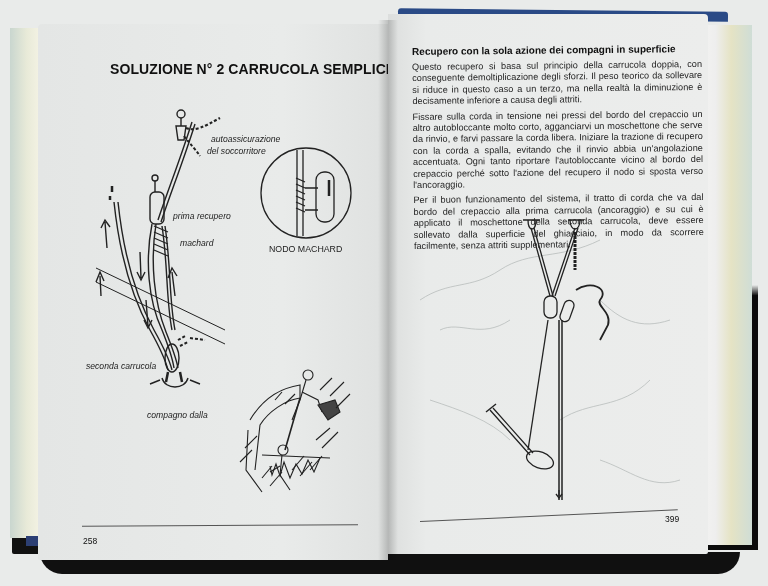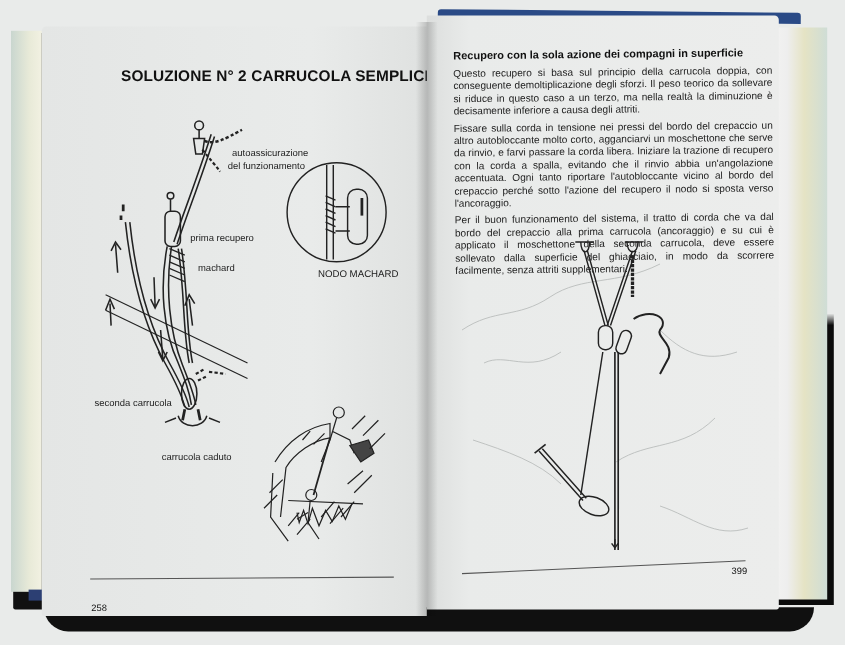--- a/index.html
+++ b/index.html
@@ -13,21 +13,21 @@
   .edge-right{left:700px;top:25px;width:52px;height:520px;background:linear-gradient(90deg,#f4f4f2 0%,#eeeeee 30%,#e5e3c4 60%,#cfddd6 100%);}
   .blue-band{left:398px;top:10px;width:330px;height:10px;background:#2a4a86;border-radius:3px 3px 0 0;transform:rotate(0.6deg);}
   .shadow-bottom{left:40px;top:552px;width:700px;height:22px;background:#101010;border-radius:0 0 30px 30px;}
   .page-left{left:38px;top:24px;width:350px;height:536px;background:linear-gradient(90deg,#e4e6e5 0%,#e9ebea 70%,#dfe1e0 100%);border-radius:4px 0 0 2px;}
   .page-right{left:388px;top:14px;width:320px;height:540px;background:linear-gradient(90deg,#dcdedd 0%,#e9ebea 12%,#ecedec 100%);border-radius:0 4px 2px 0;}
   .gutter{left:378px;top:20px;width:20px;height:540px;background:linear-gradient(90deg,rgba(0,0,0,0.0),rgba(0,0,0,0.18),rgba(0,0,0,0.0));}
   .title-left{left:110px;top:61px;font-size:14px;font-weight:bold;color:#111;letter-spacing:0.1px;}
   .heading-right{left:412px;top:46px;font-size:10px;font-weight:bold;color:#111;transform:rotate(-0.6deg);transform-origin:left top;}
   .body-right{left:412px;top:62px;width:290px;font-size:9.2px;line-height:11.4px;color:#222;transform:rotate(-0.6deg);transform-origin:left top;}
   .body-right p{margin:0 0 4px 0;text-align:justify;}
-  .label{font-size:8.6px;color:#222;}
+  .label{font-size:8.6px;color:#222;font-style:italic;}
   .caption{font-size:8.8px;color:#222;}
   .footer-rule-left{left:82px;top:525px;width:276px;height:1px;background:#555;transform:rotate(-0.35deg);}
   .footer-rule-right{left:420px;top:521px;width:258px;height:1px;background:#555;transform:rotate(-2.6deg);transform-origin:left;}
   .page-num{font-size:8.5px;color:#111;}
   svg{position:absolute;overflow:visible;}
 </style>
 </head>
 <body>
 
 <div class="abs cover-left"></div>
@@ -103,29 +103,29 @@
     <path d="M318 405 L335 400 L340 412 L328 420 Z" fill="#444"></path>
     <circle cx="283" cy="450" r="5"></circle>
     <path d="M282 455 L280 475 L290 490 M280 466 L270 472"></path>
     <path d="M300 398 L285 450" stroke-width="1.6"></path>
     <path d="M275 400 L282 392 M285 404 L295 394 M320 390 L332 378 M330 396 L344 382 M336 408 L350 394 M262 478 L272 466 M270 486 L282 472 M292 470 L304 456 M300 476 L312 462 M310 470 L322 456 M245 448 L257 436 M240 462 L252 450 M316 440 L330 428 M322 448 L338 432"></path>
     <path d="M270 466 L272 475 L276 464 L280 476 L284 462 L290 478 L296 464 L302 474 L308 460 L314 472 L320 458"></path>
   </g>
 </svg>
 
 <div class="abs label" style="left:211px;top:134px;">autoassicurazione</div>
-<div class="abs label" style="left:207px;top:146px;">del funzionamento</div>
+<div class="abs label" style="left:207px;top:146px;">del soccorritore</div>
 <div class="abs label" style="left:173px;top:211px;">prima recupero</div>
 <div class="abs label" style="left:180px;top:238px;">machard</div>
-<div class="abs caption" style="left:289px;top:244px;">NODO MACHARD</div>
+<div class="abs caption" style="left:269px;top:244px;">NODO MACHARD</div>
 <div class="abs label" style="left:86px;top:361px;text-align:right;">seconda carrucola</div>
-<div class="abs label" style="left:147px;top:410px;">carrucola caduto</div>
+<div class="abs label" style="left:147px;top:410px;">compagno dalla</div>
 
 <div class="abs footer-rule-left"></div>
-<div class="abs page-num" style="left:83px;top:536px;margin-top:11px;">258</div>
+<div class="abs page-num" style="left:83px;top:536px;">258</div>
 
 <div class="abs page-right"></div>
 <div class="abs gutter"></div>
 
 <div class="abs heading-right">Recupero con la sola azione dei compagni in superficie</div>
 <div class="abs body-right">
   <p>Questo recupero si basa sul principio della carrucola doppia, con conseguente demoltiplicazione degli sforzi. Il peso teorico da sollevare si riduce in questo caso a un terzo, ma nella realtà la diminuzione è decisamente inferiore a causa degli attriti.</p>
   <p>Fissare sulla corda in tensione nei pressi del bordo del crepaccio un altro autobloccante molto corto, agganciarvi un moschettone che serve da rinvio, e farvi passare la corda libera. Iniziare la trazione di recupero con la corda a spalla, evitando che il rinvio abbia un'angolazione accentuata. Ogni tanto riportare l'autobloccante vicino al bordo del crepaccio perché sotto l'azione del recupero il nodo si sposta verso l'ancoraggio.</p>
   <p>Per il buon funzionamento del sistema, il tratto di corda che va dal bordo del crepaccio alla prima carrucola (ancoraggio) e su cui è applicato il moschettone della seconda carrucola, deve essere sollevato dalla superficie del ghiacciaio, in modo da scorrere facilmente, senza attriti supplementari.</p>
 </div>

